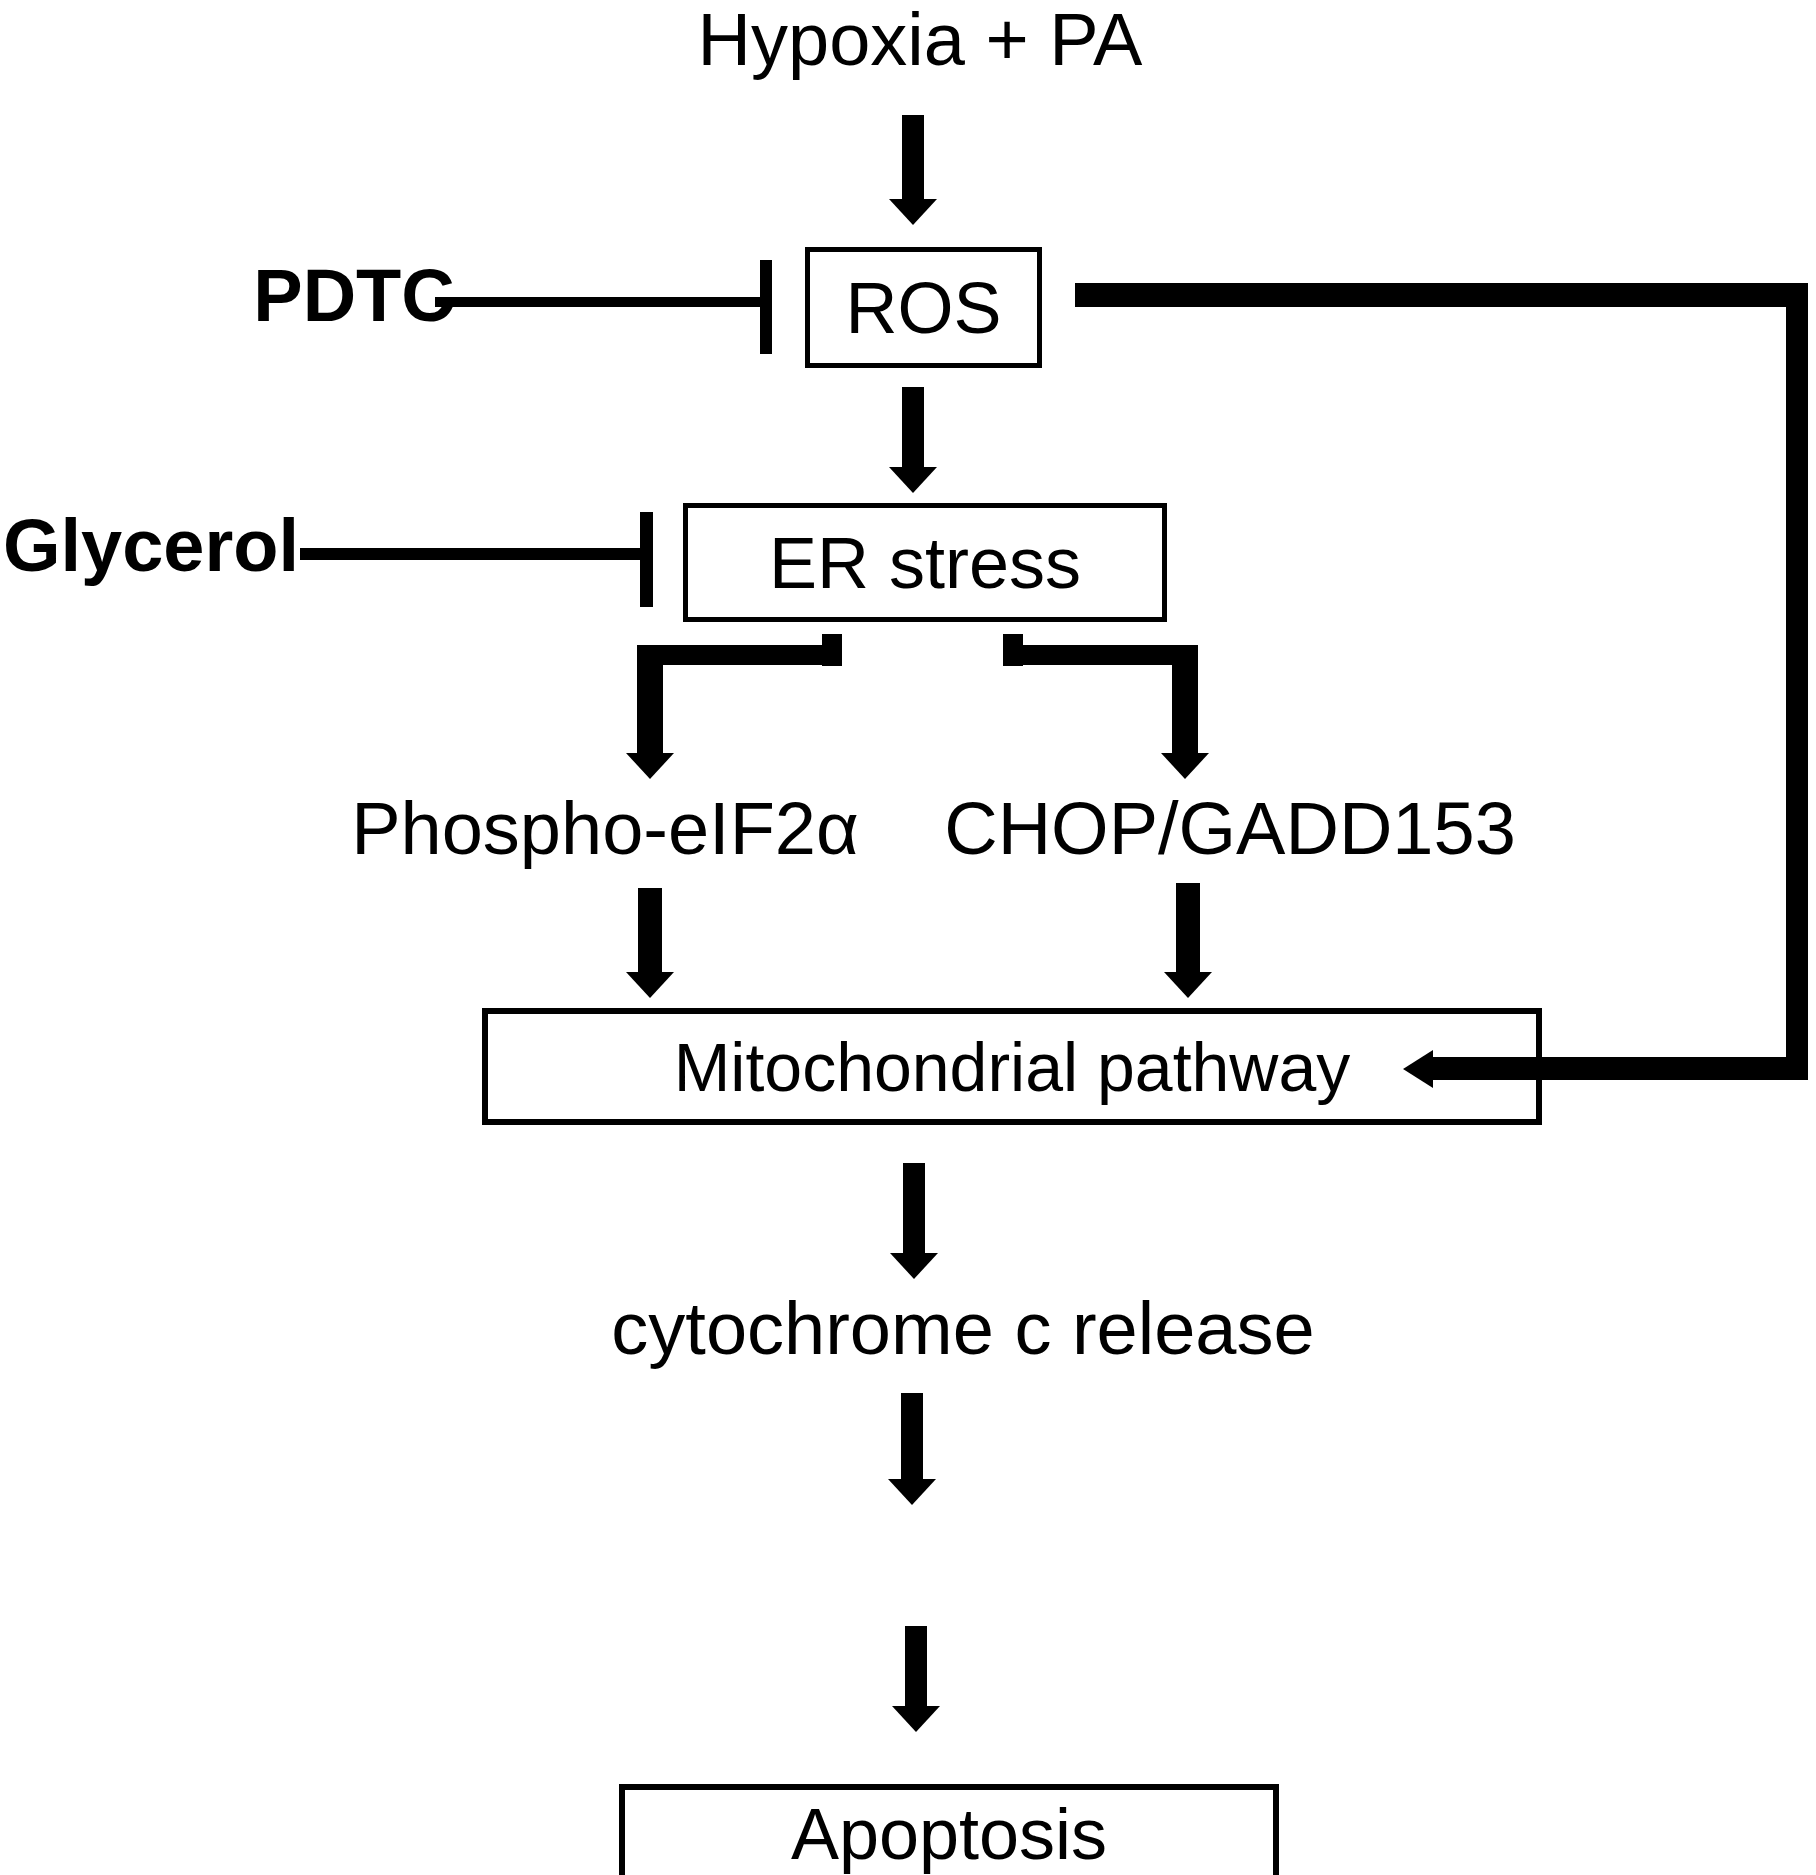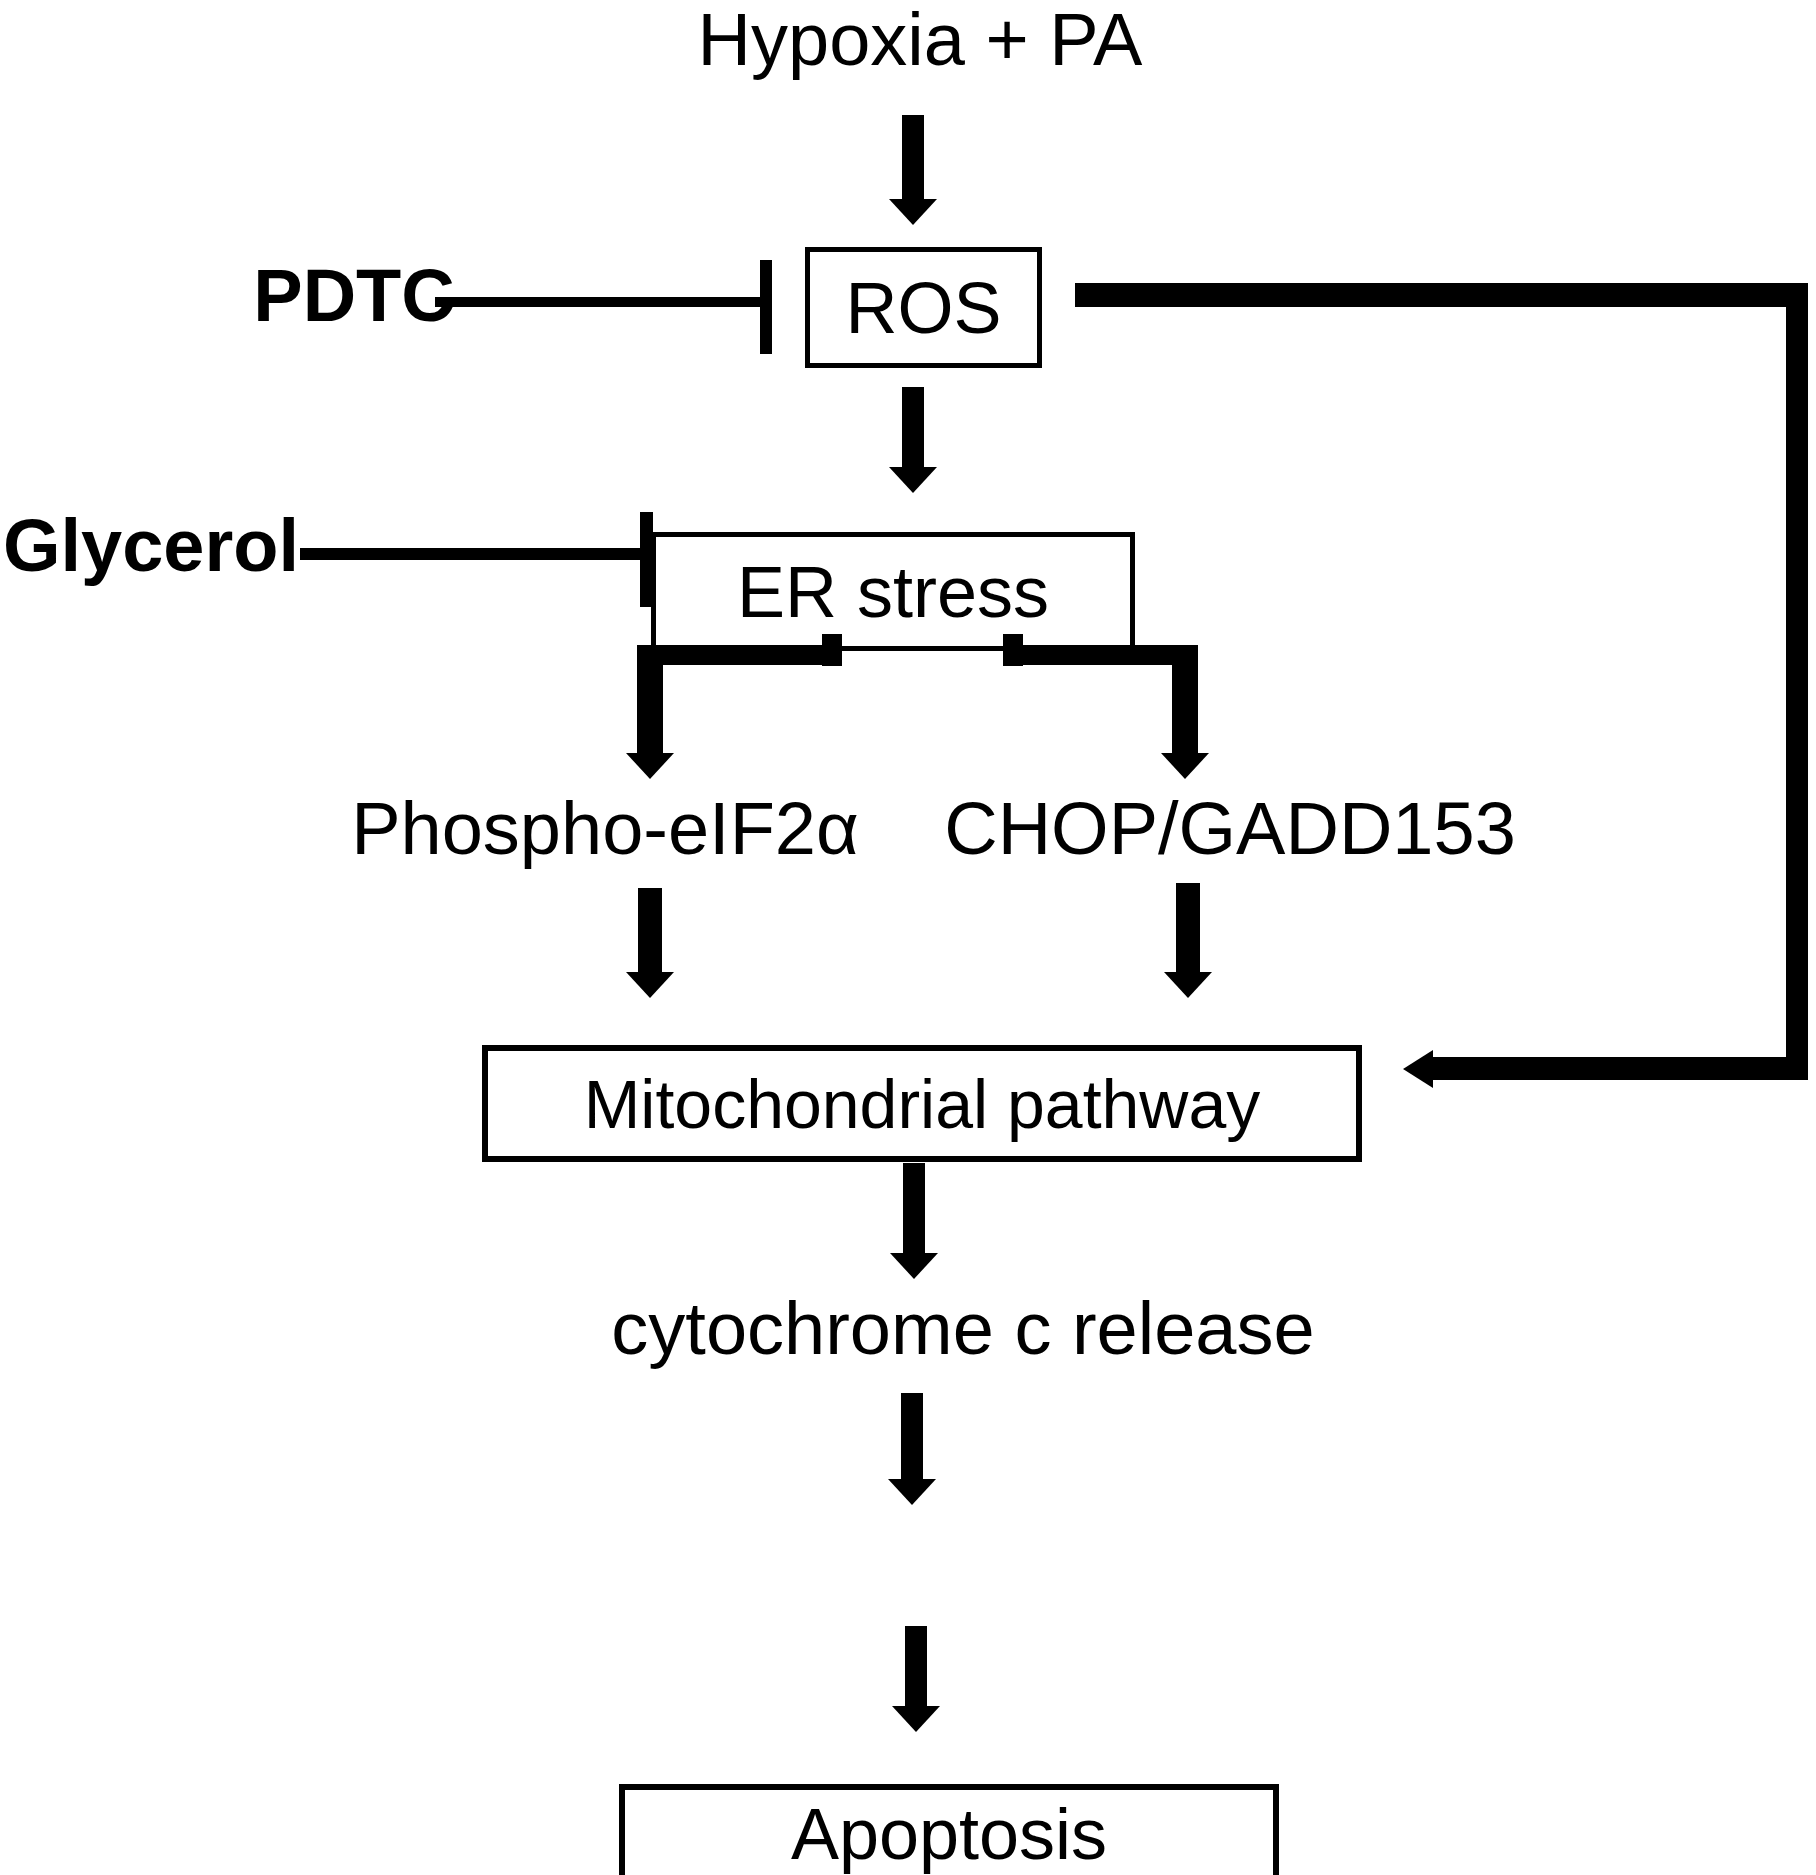--- a/index.html
+++ b/index.html
@@ -77,25 +77,25 @@
 
   <div class="lbl" style="left:1230px; top:785px;">CHOP/GADD153</div>
 
   <div class="lbl" style="left:935px; top:1285px;margin-left:28px;">cytochrome c release</div>
 
 
   <div class="box" style="left:805px; top:247px; width:237px; height:121px;">
     <span>ROS</span>
   </div>
 
-  <div class="box" style="left:651px; top:503px; width:484px; height:119px;margin-top:29px;">
+  <div class="box" style="left:683px; top:503px; width:484px; height:119px;">
     <span>ER stress</span>
   </div>
 
-  <div class="box thick" style="left:482px; top:1008px; width:880px; height:117px; font-size:68px;margin-top:37px;">
+  <div class="box thick" style="left:482px; top:1008px; width:1060px; height:117px; font-size:68px;">
     <span>Mitochondrial pathway</span>
   </div>
 
   <div class="box thick" style="left:603px; top:1784px; width:660px; height:100px;margin-left:16px;">
     <span>Apoptosis</span>
   </div>
 
   <div class="ln" style="left: 902px; top: 115px; width: 22px; height: 84px; background: rgb(0, 0, 0);"></div>
   <div class="head-down" style="left:889px; top:199px;"></div>
 

